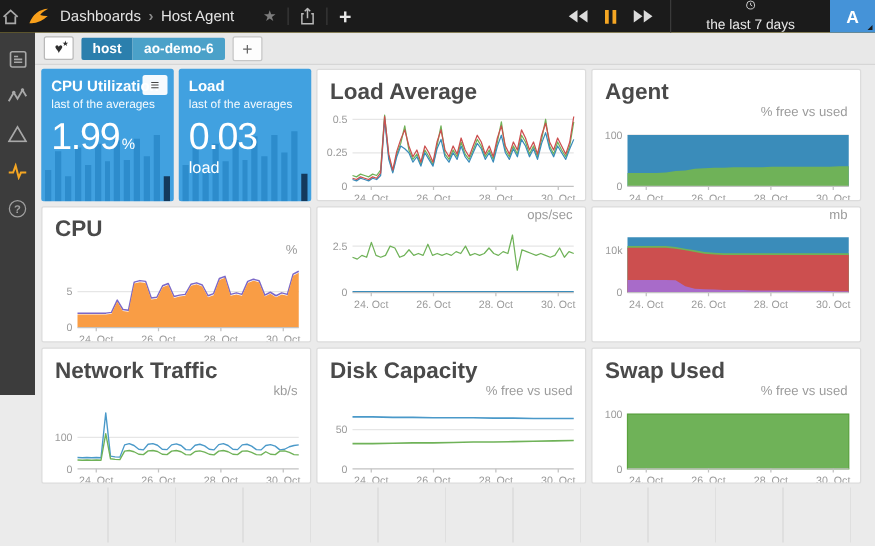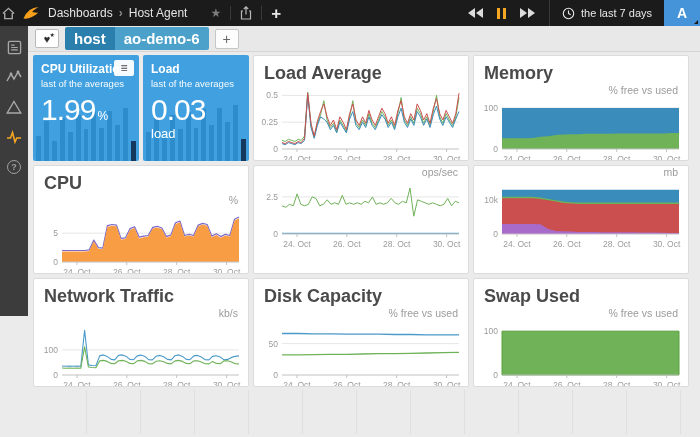--- a/index.html
+++ b/index.html
@@ -17,35 +17,35 @@
   .tb-div { width:1px; height:14px; background:#3a3a3a; }
   .tb-plus { color:#e8e8e8; font-size:17px; font-weight:bold; line-height:1; }
   .tb-right { margin-left:auto; display:flex; align-items:center; height:100%; }
   .media { display:flex; align-items:center; gap:14px; margin-right:14px; }
   .tri { width:0; height:0; border-style:solid; display:inline-block; }
   .tri-l { border-width:5px 7px 5px 0; border-color:transparent #dcdcdc transparent transparent; }
   .tri-r { border-width:5px 0 5px 7px; border-color:transparent transparent transparent #dcdcdc; }
   .rw, .ff { display:flex; gap:1px; cursor:pointer; }
   .pause { display:flex; gap:3px; cursor:pointer; }
   .pause span { width:3px; height:11px; background:#f5a623; }
-  .time-range { display:flex; align-items:center; gap:6px; color:#e8e8e8; font-size:11px; border-left:1px solid #3a3a3a; height:100%; padding:0 12px; cursor:pointer; }
+  .time-range { display:flex; align-items:center; gap:6px; color:#e8e8e8; font-size:11px; border-left:1px solid #3a3a3a; height:100%; padding:0 28px; cursor:pointer;flex-direction:column; }
   .avatar { width:36px; height:26px; background:#4593d8; color:#fff; font-size:14px; font-weight:bold; display:flex; align-items:center; justify-content:center; position:relative; cursor:pointer; }
   .avatar:after { content:""; position:absolute; right:2px; bottom:2px; border-left:4px solid transparent; border-bottom:4px solid #1b1b1b; }
 
   
   .sidebar { position:absolute; left:0; top:26px; bottom:0; width:28px; background:#3c3c3c; display:flex; flex-direction:column; align-items:center; padding-top:13px; gap:14px; z-index:4; }
   .sb-ic { width:16px; height:16px; display:flex; align-items:center; justify-content:center; cursor:pointer; }
   .help-circle { width:14px; height:14px; border:1.4px solid #a0a0a0; border-radius:50%; color:#a0a0a0; font-size:9px; font-weight:bold; display:flex; align-items:center; justify-content:center; }
 
   
   .filterbar { position:absolute; left:28px; right:0; top:26px; height:26px; background:#e8e8e8; border-bottom:1px solid #d6d6d6; display:flex; align-items:center; padding-left:7px; gap:6px; z-index:3; }
   .fav-btn { width:24px; height:19px; background:#fff; border:1px solid #b9b9b9; border-radius:2px; display:flex; align-items:center; justify-content:center; font-size:11px; color:#2e2e2e; cursor:pointer; position:relative; }
   .fav-btn .mini-star { position:absolute; top:1px; right:3px; font-size:6px; color:#2e2e2e; }
   .tag-group { display:flex; border-radius:2px; overflow:hidden; cursor:pointer; }
-  .tag { color:#fff; font-size:15px; font-weight:bold; padding:3px 9px; }
+  .tag { color:#fff; font-size:11px; font-weight:bold; padding:3px 9px; }
   .tag-key { background:#2b7fad; }
   .tag-val { background:#4ba1c9; }
   .add-tag { width:24px; height:20px; background:#fdfdfd; border:1px solid #c6c6c6; border-radius:2px; color:#666; font-size:14px; display:flex; align-items:center; justify-content:center; cursor:pointer; }
 
   
   .content { position:absolute; left:28px; top:52px; right:0; bottom:0; background:#ebebeb; padding:3px 0 0 5px; }
   .grid { display:grid; grid-template-columns:216px 216px 216px; grid-template-rows:106px 109px 109px; gap:4px; }
   .panel { background:#fff; border:1px solid #dcdcdc; border-radius:2px; display:flex; flex-direction:column; overflow:hidden; cursor:pointer; }
   .panel-title { font-size:18px; font-weight:bold; color:#4a4a4a; margin:7px 10px 0 10px; line-height:1.15; }
   .panel-sub { font-size:10.5px; color:#9b9b9b; margin:0 10px; line-height:1.25;text-align:right; }
@@ -244,21 +244,21 @@
               <line x1="92.8" x2="92.8" y1="64.0" y2="67.0" stroke="#c2c2c2"></line>
               <text x="92.8" y="76.5" text-anchor="middle" font-size="8.5" fill="#9b9b9b" font-family="Liberation Sans, sans-serif">26. Oct</text>
               <line x1="142.7" x2="142.7" y1="64.0" y2="67.0" stroke="#c2c2c2"></line>
               <text x="142.7" y="76.5" text-anchor="middle" font-size="8.5" fill="#9b9b9b" font-family="Liberation Sans, sans-serif">28. Oct</text>
               <line x1="192.6" x2="192.6" y1="64.0" y2="67.0" stroke="#c2c2c2"></line>
               <text x="192.6" y="76.5" text-anchor="middle" font-size="8.5" fill="#9b9b9b" font-family="Liberation Sans, sans-serif">30. Oct</text>
             </svg></div>
       </div>
 
       <div class="panel">
-        <div class="panel-title">Memory</div>
+        <div class="panel-title">Agent</div>
         <div class="panel-sub">% free vs used</div>
         <div class="chart"><svg width="212" height="68" viewBox="0 0 212 68">
               <line x1="28" x2="205" y1="9.9" y2="9.9" stroke="#e6e6e6"></line>
               <path d="M28,51.0 L28.0,9.9 L205.0,9.9 L205.0,51.0 Z" fill="#3a8cba"></path>
               <path d="M28,51.0 L28.0,40.3 L35.7,40.3 L43.4,40.3 L51.1,40.3 L58.8,39.9 L66.5,38.7 L74.2,38.3 L81.9,37.0 L89.6,36.6 L97.3,36.2 L105.0,36.2 L112.7,35.8 L120.3,35.8 L128.0,35.8 L135.7,35.8 L143.4,35.4 L151.1,35.4 L158.8,35.4 L166.5,35.4 L174.2,35.4 L181.9,35.4 L189.6,35.4 L197.3,35.0 L205.0,35.0 L205.0,51.0 Z" fill="#6fb258"></path>
               <line x1="28" x2="205" y1="51.0" y2="51.0" stroke="#c2c2c2"></line>
               <text x="24" y="54.0" text-anchor="end" font-size="8.5" fill="#9b9b9b" font-family="Liberation Sans, sans-serif">0</text>
               <text x="24" y="12.9" text-anchor="end" font-size="8.5" fill="#9b9b9b" font-family="Liberation Sans, sans-serif">100</text>
               <line x1="43.0" x2="43.0" y1="51.0" y2="54.0" stroke="#c2c2c2"></line>
               <text x="43.0" y="63.5" text-anchor="middle" font-size="8.5" fill="#9b9b9b" font-family="Liberation Sans, sans-serif">24. Oct</text>

